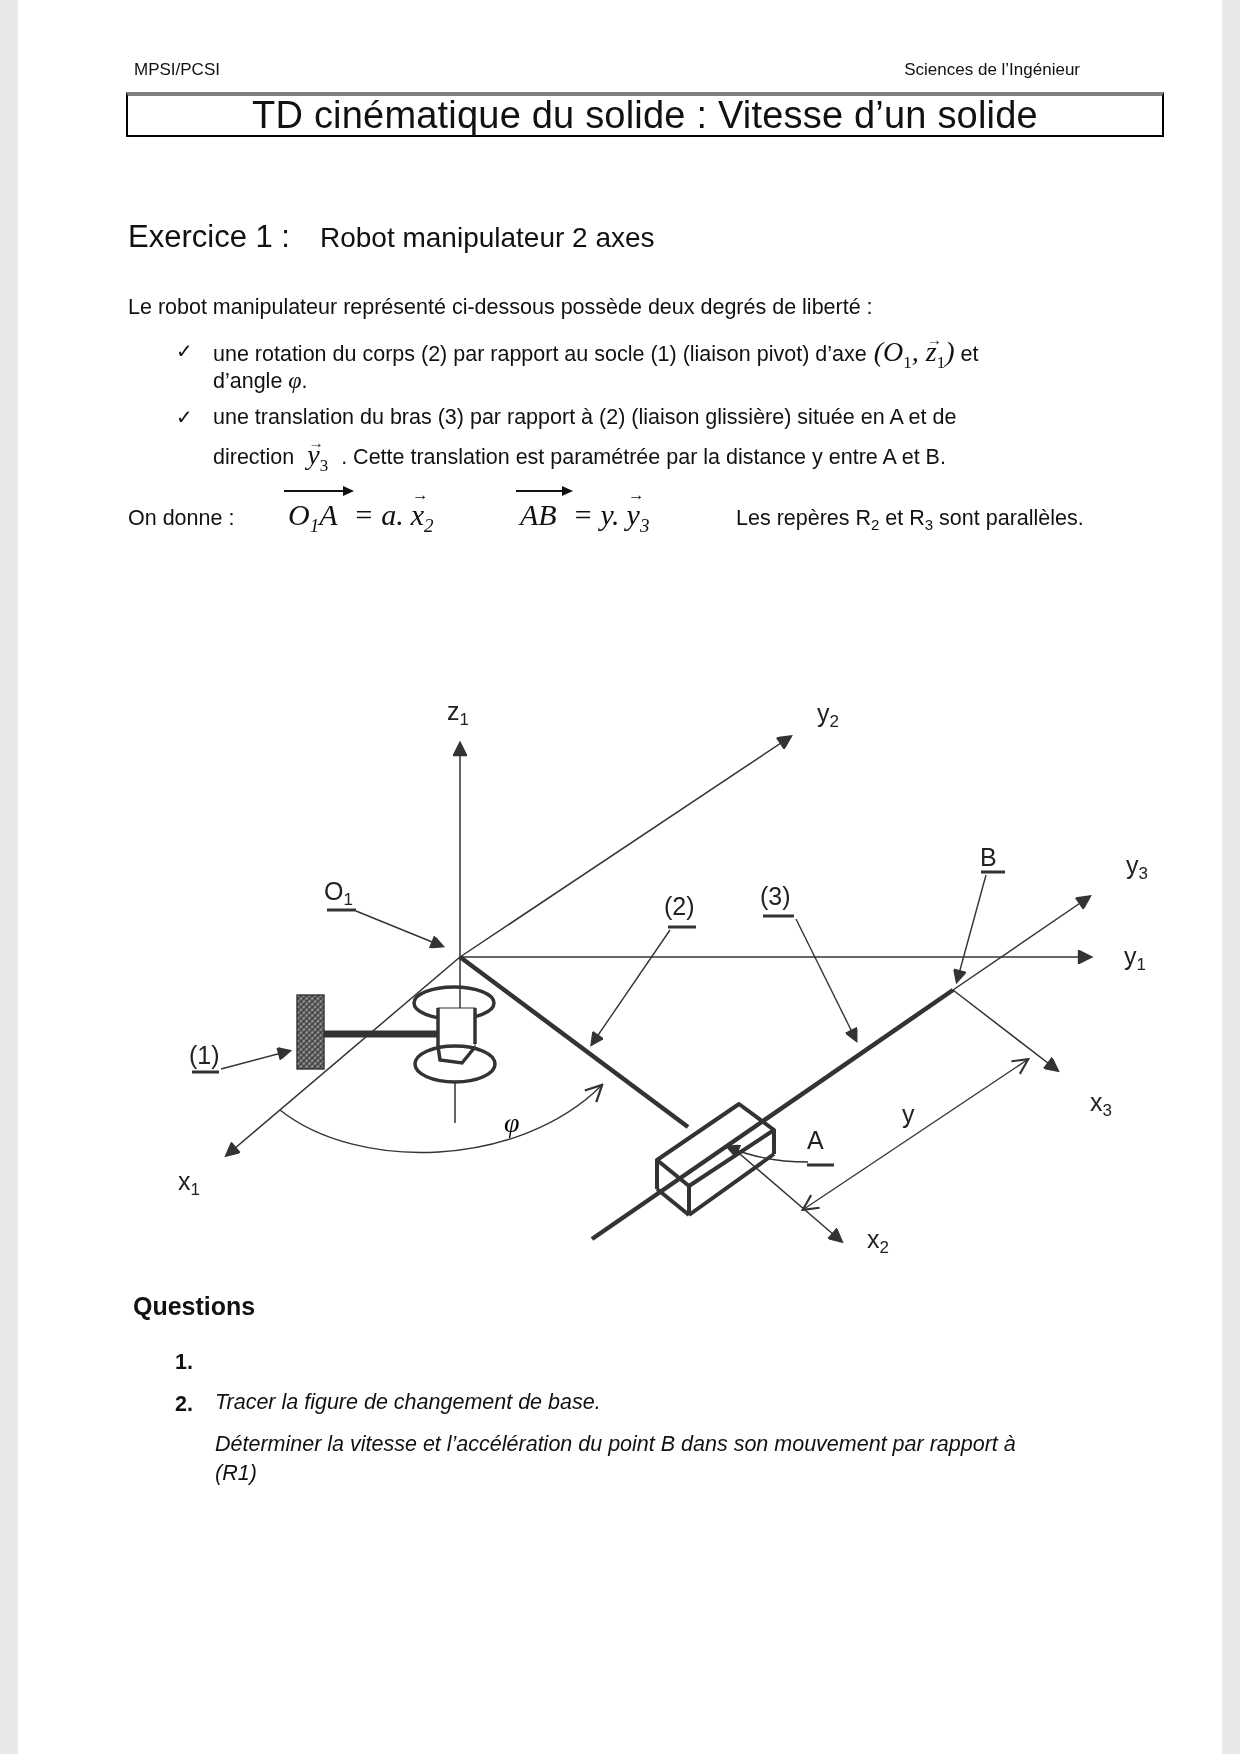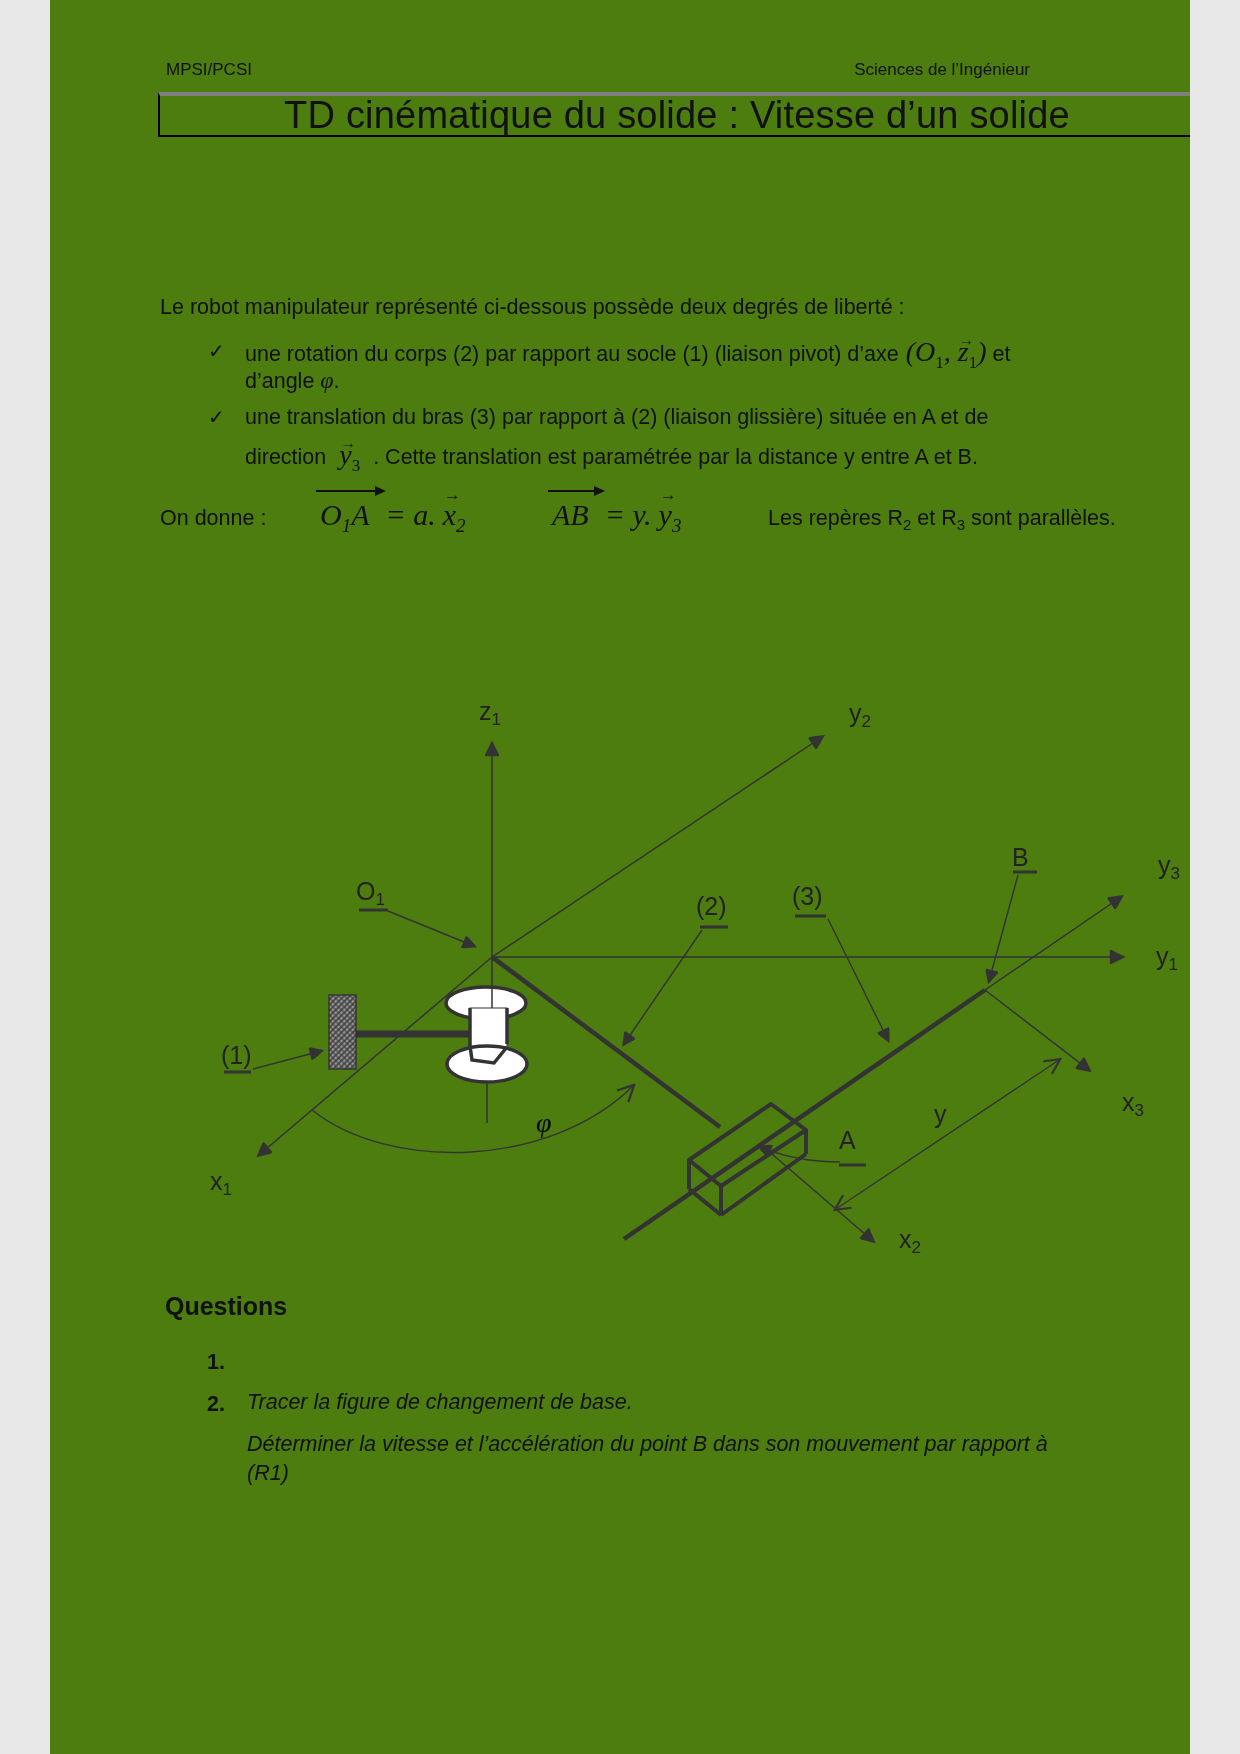--- a/index.html
+++ b/index.html
@@ -1,25 +1,25 @@
 <!DOCTYPE html>
 <html><head>
 <meta charset="utf-8">
 <style>
   html,body{margin:0;padding:0;background:#e8e8e8;}
   .page{
-    position:relative; width:1108px; height:1754px; background:#4d7c0f;
+    position:relative; width:1204px; height:1754px; background:#ffffff;
     font-family:"Liberation Sans", sans-serif; color:#111;
-    margin:0 auto; overflow:hidden;padding-left:32px;
+    margin:0 auto; overflow:hidden;
   }
   .abs{position:absolute;}
   
   .hdr{font-size:17px; top:60px;}
   .hdr-l{left:116px;}
-  .hdr-r{right:160px;text-align:center;}
+  .hdr-r{right:142px;text-align:center;}
   
   .title-box{
     left:108px; top:92px; width:1038px; height:45px; box-sizing:border-box;
     border:2px solid #000; border-top:4px solid #7f7f7f;
     display:flex; align-items:center; justify-content:center;
   }
   .title-box span{font-size:38px; letter-spacing:0.2px;}
   
   .ex-head{left:110px; top:219px; display:flex; align-items:baseline;}
   .ex-label{font-size:31px;}
@@ -66,20 +66,24 @@
 
 <div class="page">
 
   <div class="abs hdr hdr-l">MPSI/PCSI</div>
   <div class="abs hdr hdr-r">Sciences de l’Ingénieur</div>
 
   <div class="abs title-box">
     <span>TD cinématique du solide : Vitesse d’un solide</span>
   </div>
 
+  <div class="abs ex-head">
+    <span class="ex-label">Exercice 1 :</span>
+    <span class="ex-name">Robot manipulateur 2 axes</span>
+  </div>
 
   <div class="abs body-t intro">Le robot manipulateur représenté ci-dessous possède deux degrés de liberté :</div>
 
   <span class="abs chk" style="top:339px">✓</span>
   <div class="abs body-t bl" style="top:338px">
     <span>une rotation du corps (2) par rapport au socle (1) (liaison pivot) d’axe</span><span class="mt sp-l"><span>(O</span><sub>1</sub><span>,</span><span class="vec sp-l">z</span><sub>1</sub><span>)</span></span>
     <span>et</span>
   </div>
 
   <div class="abs body-t bl" style="top:367px">

